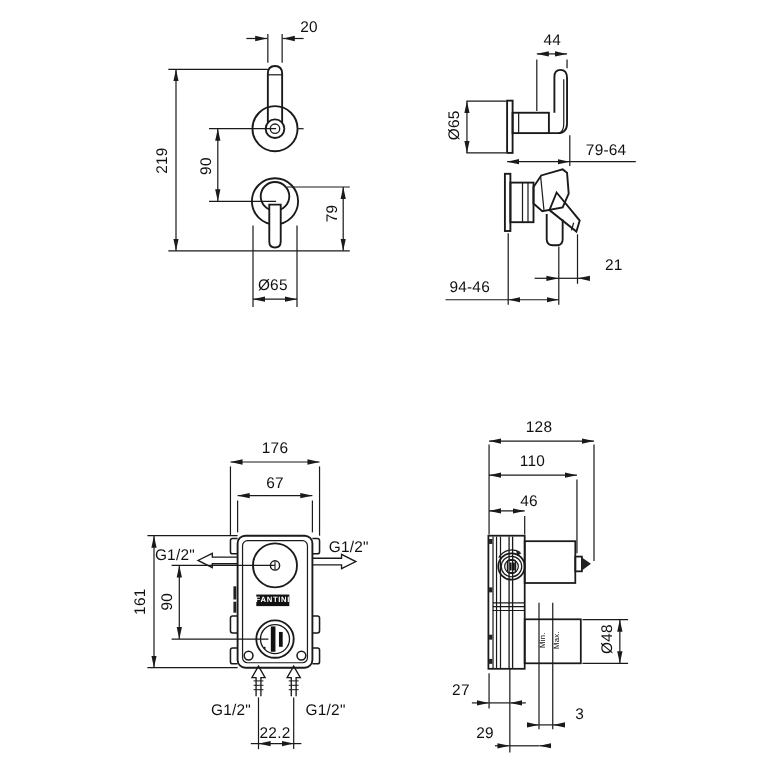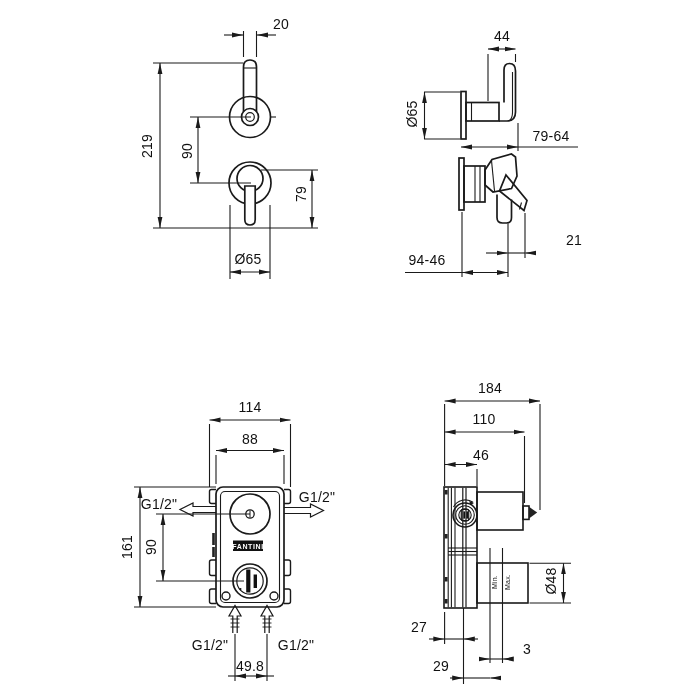--- a/index.html
+++ b/index.html
@@ -240,35 +240,35 @@
 
   <div class="lbl" style="left:281px;top:24px">20</div>
   <div class="lbl rot" style="left:147px;top:146px">219</div>
   <div class="lbl rot" style="left:187px;top:151px">90</div>
   <div class="lbl rot" style="left:301px;top:194px">79</div>
   <div class="lbl" style="left:248px;top:259px">Ø65</div>
 
   <div class="lbl" style="left:502px;top:36px">44</div>
   <div class="lbl rot" style="left:412px;top:114px">Ø65</div>
   <div class="lbl" style="left:551px;top:136px">79-64</div>
-  <div class="lbl" style="left:574px;top:240px">21</div>
+  <div class="lbl" style="left:558px;top:240px">21</div>
   <div class="lbl" style="left:427px;top:260px">94-46</div>
 
-  <div class="lbl" style="left:250px;top:407px">114</div>
-  <div class="lbl" style="left:250px;top:439px">88</div>
+  <div class="lbl" style="left:250px;top:407px">176</div>
+  <div class="lbl" style="left:250px;top:439px">67</div>
   <div class="lbl rot" style="left:127px;top:547px">161</div>
   <div class="lbl rot" style="left:151px;top:547px">90</div>
   <div class="lbl" style="left:159px;top:504px">G1/2"</div>
   <div class="lbl" style="left:317px;top:497px">G1/2"</div>
   <div class="lbl" style="left:210px;top:645px">G1/2"</div>
   <div class="lbl" style="left:296px;top:645px">G1/2"</div>
-  <div class="lbl" style="left:250px;top:666px">49.8</div>
+  <div class="lbl" style="left:250px;top:666px">22.2</div>
   <div class="logo-text" style="left:248px;top:546px">FANTINI</div>
 
-  <div class="lbl" style="left:490px;top:388px">184</div>
+  <div class="lbl" style="left:490px;top:388px">128</div>
   <div class="lbl" style="left:484px;top:419px">110</div>
   <div class="lbl" style="left:481px;top:455px">46</div>
   <div class="lbl rot" style="left:551px;top:581px">Ø48</div>
   <div class="lbl rot sm" style="left:494px;top:582px">Min.</div>
   <div class="lbl rot sm" style="left:507px;top:582px">Max.</div>
   <div class="lbl" style="left:419px;top:627px">27</div>
   <div class="lbl" style="left:527px;top:649px">3</div>
   <div class="lbl" style="left:441px;top:666px">29</div>
 
 </div>

